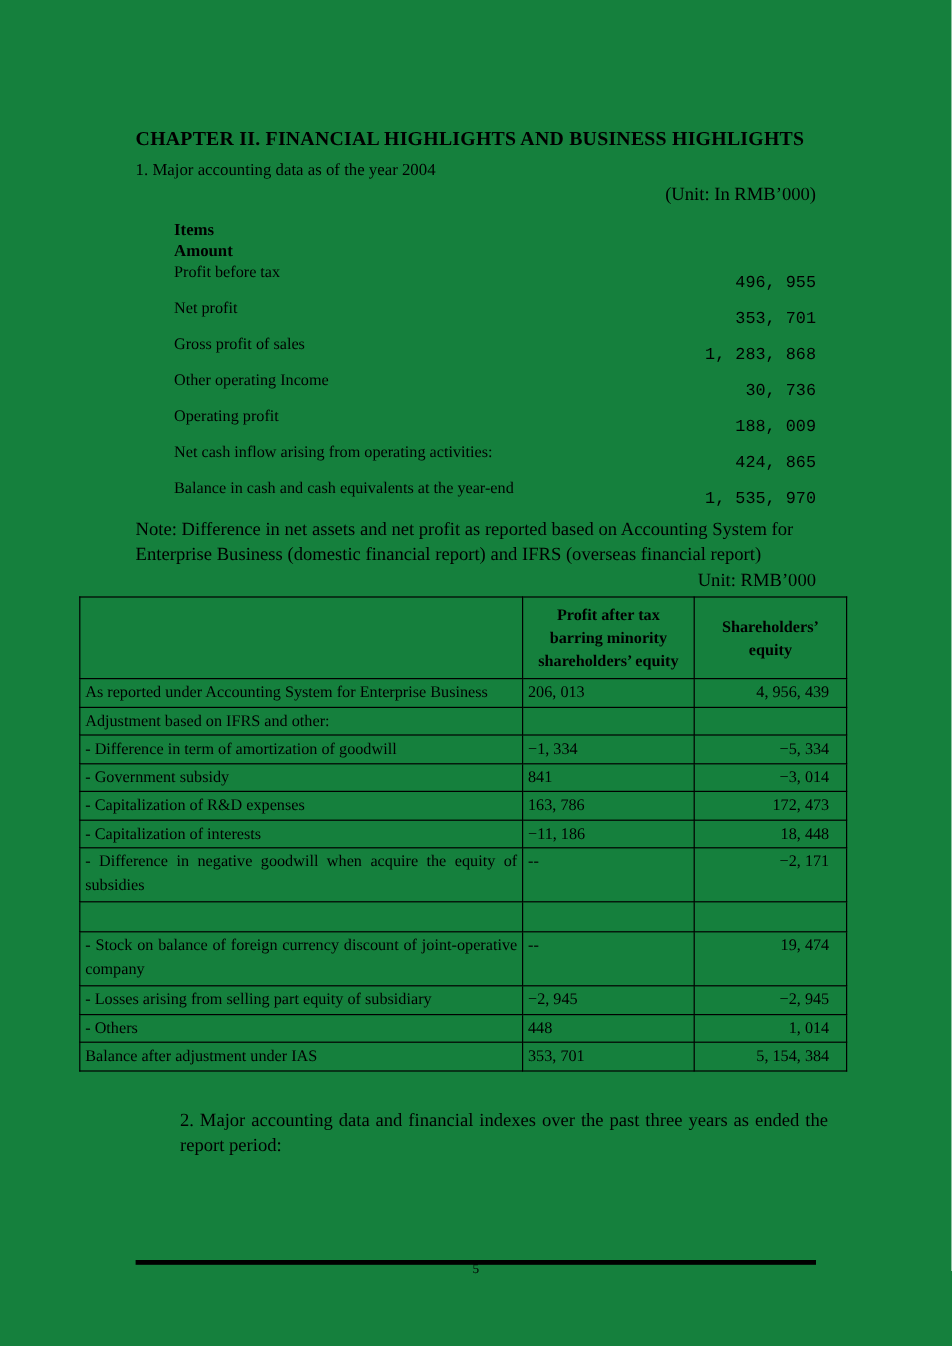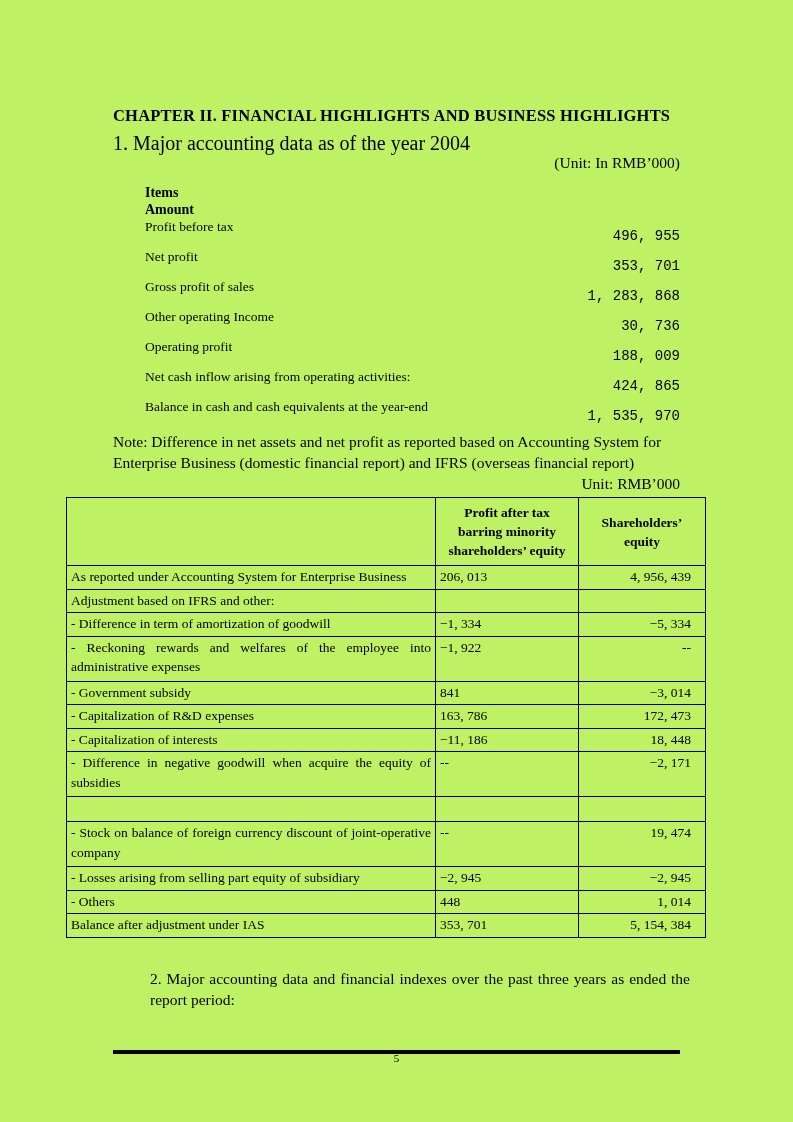--- a/index.html
+++ b/index.html
@@ -1,24 +1,24 @@
 <!DOCTYPE html>
 <html><head>
 <meta charset="utf-8">
 <style>
   * { margin:0; padding:0; box-sizing:border-box; }
   html,body { background:#ffffff; }
   .page {
-    position:relative; width:793px; height:1122px; background:#bef264;
+    position:relative; width:793px; height:1122px; background:#15803d;
     font-family:"Liberation Serif","DejaVu Serif",serif; color:#000; overflow:hidden;
   }
   .content { position:absolute; left:113px; top:106px; width:567px; }
 
   .title { font-size:16.5px; font-weight:bold; letter-spacing:0.2px; line-height:20px; }
-  .sec1  { font-size:20px; line-height:20px; margin-top:7px; }
+  .sec1  { font-size:14px; line-height:20px; margin-top:7px; }
   .unit1 { font-size:15.5px; line-height:20px; margin-top:0; text-align:right; }
 
   .acct { margin-left:32px; margin-top:11px; }
   .acct-header { display:flex; justify-content:space-between; font-weight:bold; font-size:14px; line-height:17px;flex-direction:column; }
   .amt-h { padding-right:9px; }
   .acct-row { display:flex; justify-content:space-between; align-items:flex-start; height:30px; }
   .acct-label { font-size:13.5px; line-height:17px; }
   .acct-amount { font-size:14px; margin-top:11px; line-height:15px;font-family:Liberation Mono, monospace; }
 
   .note  { font-size:15.5px; line-height:21px; margin-top:3px; }
@@ -122,25 +122,20 @@
           <tr class="r1">
             <td class="label">Adjustment based on IFRS and other:</td>
             <td class="num1"></td>
             <td class="num2"></td>
           </tr>
           <tr class="r1">
             <td class="label">- Difference in term of amortization of goodwill</td>
             <td class="num1">−1, 334</td>
             <td class="num2">−5, 334</td>
           </tr>
-          <tr class="r2">
-            <td class="label">- Reckoning rewards and welfares of the employee into administrative expenses</td>
-            <td class="num1">−1, 922</td>
-            <td class="num2">--</td>
-          </tr>
           <tr class="r1">
             <td class="label">- Government subsidy</td>
             <td class="num1">841</td>
             <td class="num2">−3, 014</td>
           </tr>
           <tr class="r1">
             <td class="label">- Capitalization of R&amp;D expenses</td>
             <td class="num1">163, 786</td>
             <td class="num2">172, 473</td>
           </tr>

